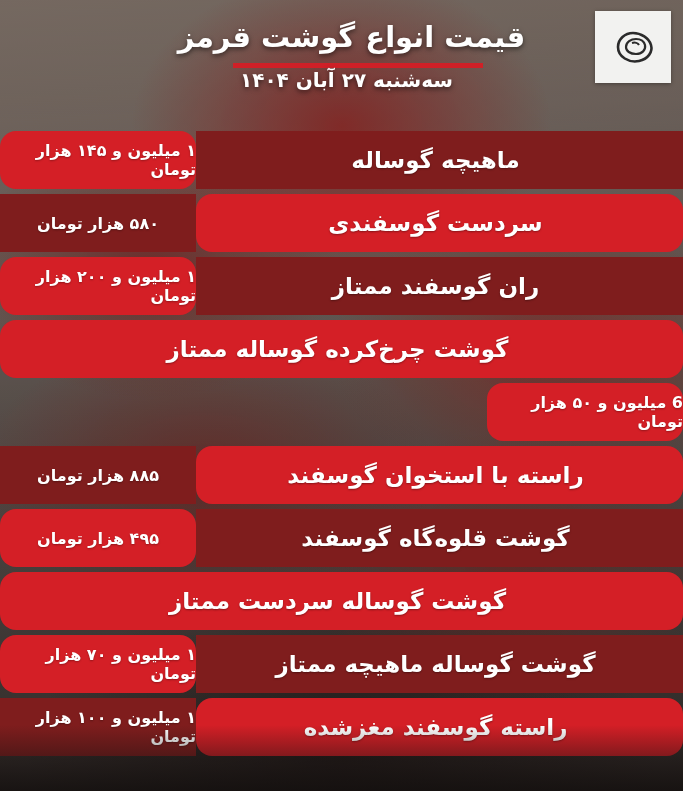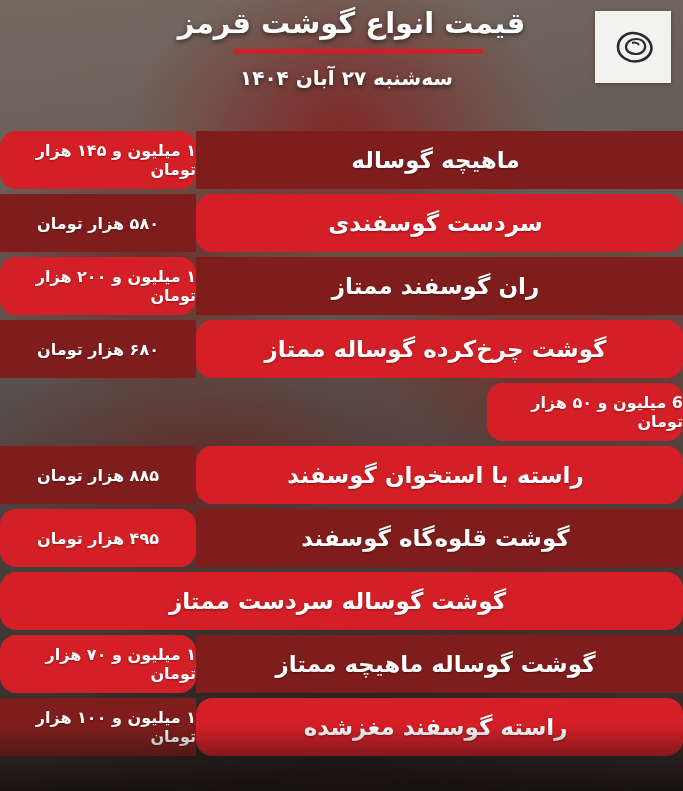--- a/index.html
+++ b/index.html
@@ -36,21 +36,21 @@
   .logo {
     position: absolute; top: 11px; right: 12px;
     width: 76px; height: 72px;
     background: #f2f2f0;
     display: flex; align-items: center; justify-content: center;
     box-shadow: 0 1px 4px rgba(0,0,0,.35);
   }
   .logo svg { display: block; }
 
   .title-wrap {
-    position: absolute; top: 4px; left: 0;
+    position: absolute; top: 18px; left: 0;
     width: 100%;
     text-align: center;
     padding-left: 20px;
   }
   .main-title {
     display: inline-block;
     color: #ffffff;
     font-size: 29px;
     font-weight: bold;
     letter-spacing: -0.3px;
@@ -60,21 +60,20 @@
   }
   .title-underline {
     width: 250px;
     height: 5px;
     background: #cf2027;
     margin: 5px auto 0 auto;
     margin-right: 200px;
   }
   .sub-title {
     display: block;
-    margin-top: 12px;
     color: #ffffff;
     font-size: 20px;
     font-weight: bold;
     text-shadow: 0 2px 5px rgba(0,0,0,.55);
     text-align: center;
     padding-right: 10px;
   }
 
   
   .rows {
@@ -166,21 +165,20 @@
       <div class="price blue">۵۸۰ هزار تومان</div>
     </div>
 
     <div class="row">
       <div class="name blue">ران گوسفند ممتاز</div>
       <div class="price red price-sm">۱ میلیون و ۲۰۰ هزار تومان</div>
     </div>
 
     <div class="row">
       <div class="name red">گوشت چرخ‌کرده گوساله ممتاز</div>
-      <div class="price blue">۶۸۰ هزار تومان</div>
     </div>
 
     <div class="row">
       <div class="price red price-sm">6 میلیون و ۵۰ هزار تومان</div>
     </div>
 
     <div class="row">
       <div class="name red">راسته با استخوان گوسفند</div>
       <div class="price blue">۸۸۵ هزار تومان</div>
     </div>

